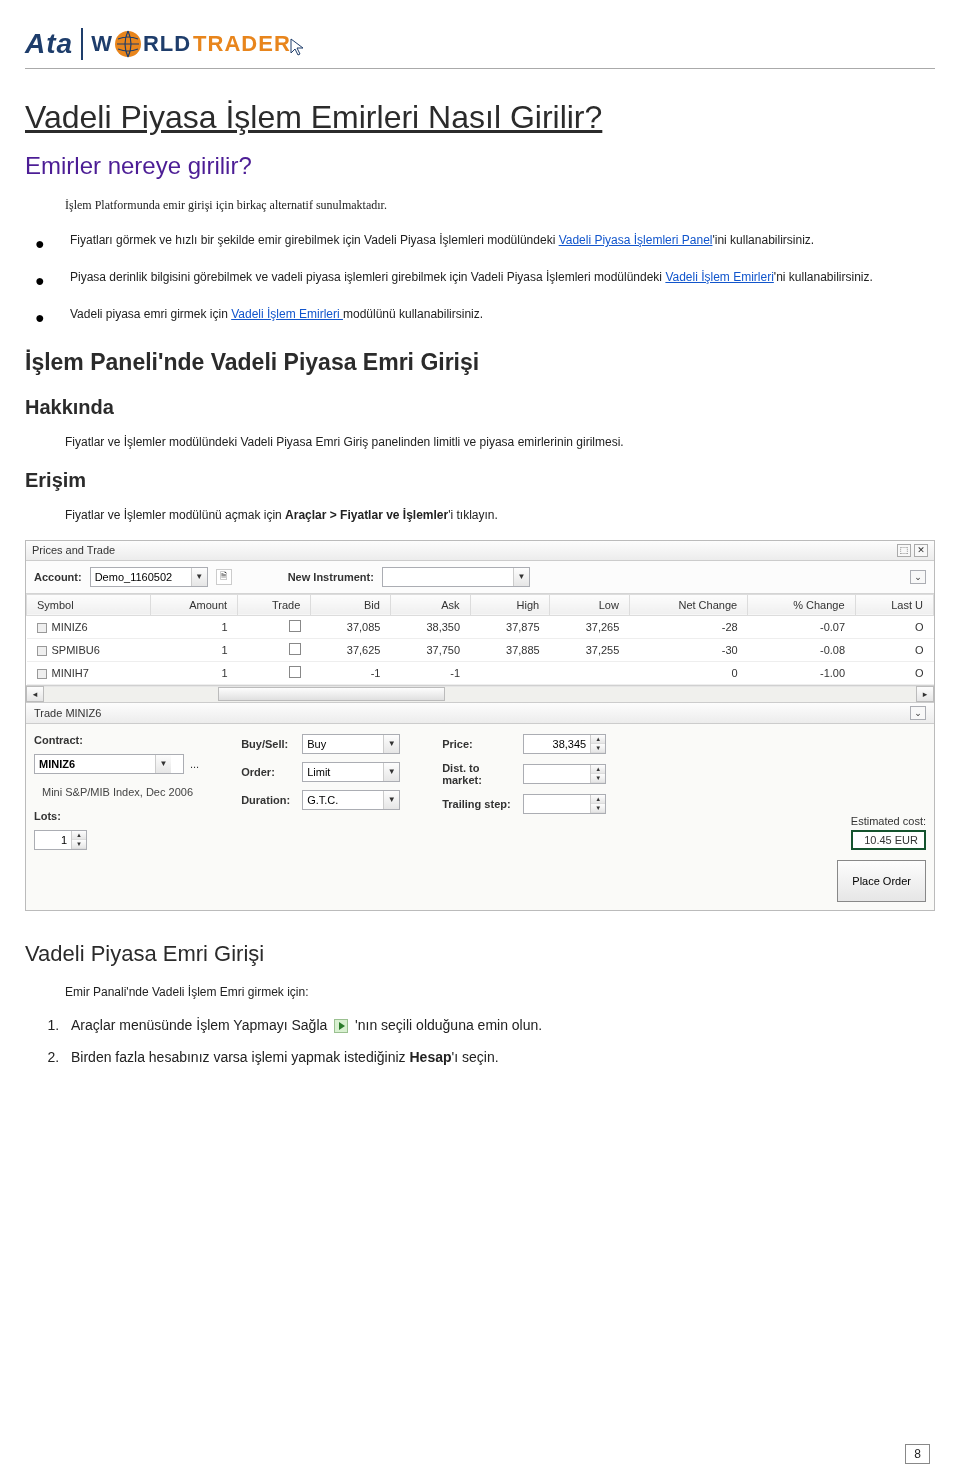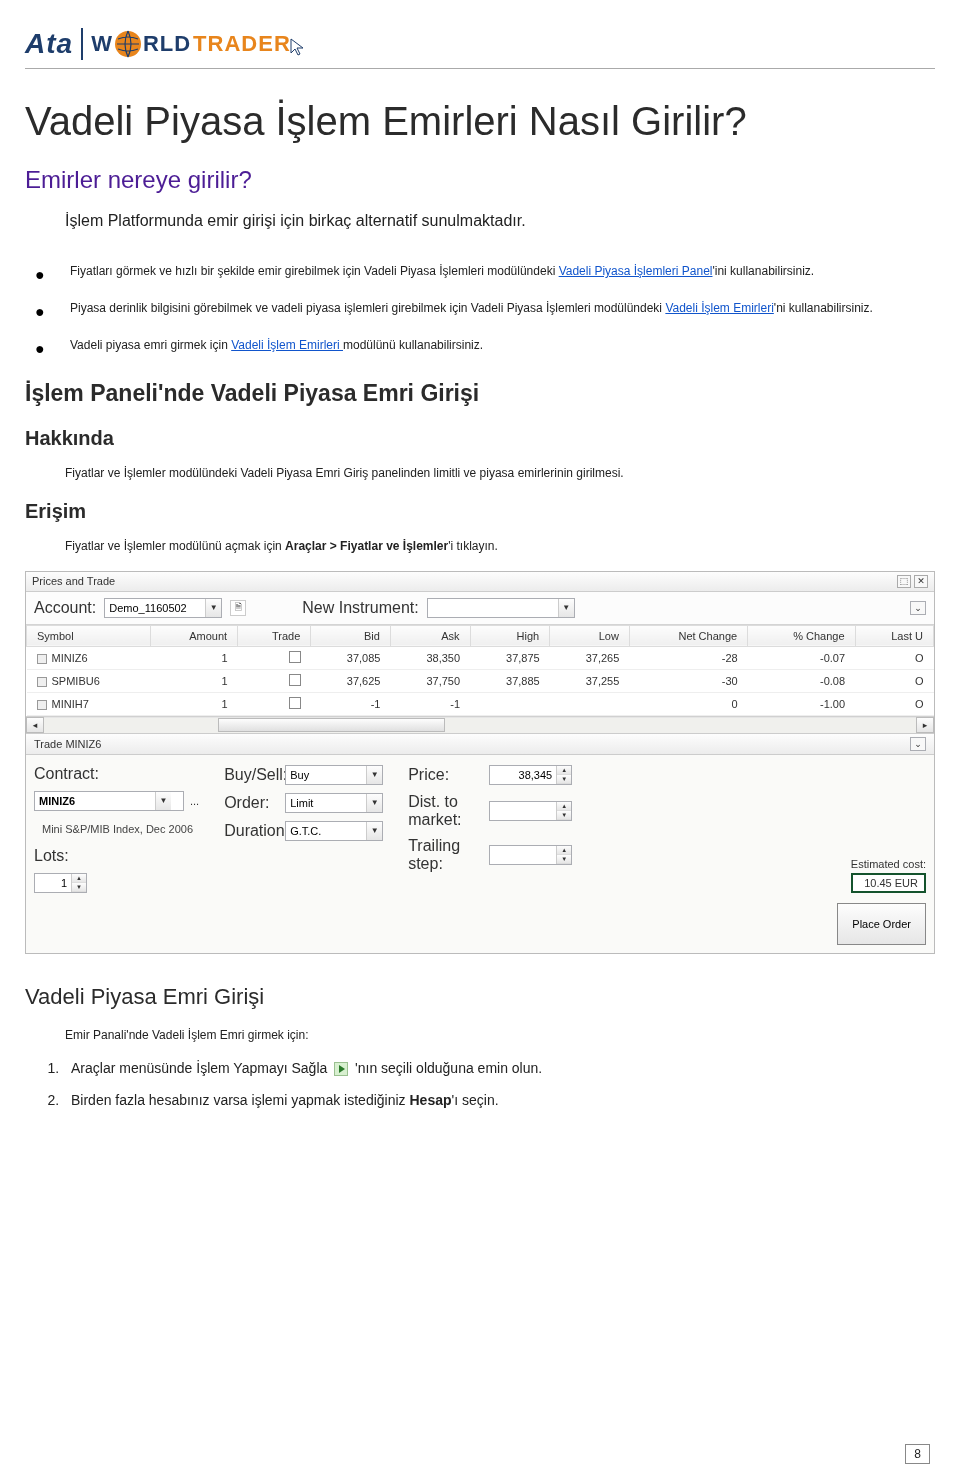--- a/index.html
+++ b/index.html
@@ -15,60 +15,60 @@
   .logo-bar { padding: 28px 0 4px 0; }
   .logo { display: flex; align-items: center; gap: 2px; }
   .logo-ata { font-size: 28px; font-weight: 900; color: #1e3d6b; letter-spacing: 1px; font-style: italic; }
   .logo-sep { display: inline-block; width: 2px; height: 32px; background: #1e3d6b; margin: 0 6px; }
   .logo-world { font-size: 22px; font-weight: 900; color: #1e3d6b; letter-spacing: 1px; }
   .logo-trader { font-size: 22px; font-weight: 900; color: #e8851c; letter-spacing: 1px; }
   .globe { display: inline-flex; vertical-align: middle; margin: 0 -2px; }
   .globe svg { width: 30px; height: 30px; }
   .cursor-icon { position: relative; top: 6px; left: -4px; }
   .hr { border: none; border-top: 1px solid #aaa; margin: 4px 0 22px 0; }
-  h1.title { font-size: 40px; font-weight: 400; color: #2b2b2b; margin: 30px 0 22px 0; }
+  h1.title { font-size: 32px; font-weight: 400; color: #2b2b2b; margin: 30px 0 16px 0; text-decoration: underline; }
   h2.subtitle { font-size: 24px; font-weight: 400; color: #4c1d95; margin: 0 0 18px 0; }
-  p.intro { font-size: 16px; margin: 0 0 32px 40px; }
+  p.intro { font-size: 12px; margin: 0 0 18px 40px; font-family: Liberation Serif, serif; }
   ul.bullets { list-style: none; margin-left: 10px; }
   ul.bullets li { position: relative; padding-left: 35px; font-size: 12px; line-height: 1.6; margin-bottom: 18px; }
   ul.bullets li::before { content: "●"; position: absolute; left: 0; top: 0; font-size: 16px; color: #000; }
   .link { color: #1155cc; text-decoration: underline; }
   h1.section-title { font-size: 23px; font-weight: 700; color: #2b2b2b; margin: 24px 0 20px 0; }
   h3.h3 { font-size: 20px; font-weight: 700; color: #2b2b2b; margin: 18px 0 14px 0; }
   h3.h3-reg { font-size: 22px; font-weight: 400; color: #2b2b2b; margin: 28px 0 16px 0; }
   p.body { font-size: 12px; margin: 0 0 16px 40px; line-height: 1.5; }
   .bold { font-weight: 700; }
 
   
   .panel { border: 1px solid #bbb; background: #f5f5f2; font-size: 11px; color: #333; margin: 6px 0 30px 0; }
   .panel-row { display: flex; align-items: center; }
   .panel-titlebar { justify-content: space-between; padding: 3px 6px; background: linear-gradient(#fdfdfd,#ececec); border-bottom: 1px solid #ccc; }
   .titlebar-btns { display: flex; gap: 3px; }
   .tb-btn { width: 14px; height: 13px; border: 1px solid #aaa; background: #f8f8f8; font-size: 9px; text-align: center; line-height: 11px; }
   .account-row { padding: 6px 8px; background: #fcfcfc; border-bottom: 1px solid #d4d4d4; gap: 10px; justify-content: space-between; }
   .acc-left { display: flex; align-items: center; gap: 8px; }
-  .fld-label { font-size: 16px; color: #333; }
+  .fld-label { font-size: 11px; color: #333; font-weight: bold; }
   .combo { display: flex; align-items: center; border: 1px solid #abadb3; background: #fff; height: 20px; }
   .combo input { border: none; outline: none; font-size: 11px; padding: 0 4px; background: transparent; }
   .combo .dd { width: 16px; height: 100%; border-left: 1px solid #ccc; display: flex; align-items: center; justify-content: center; font-size: 8px; background: linear-gradient(#fdfdfd,#e6e6e6); }
   .doc-icon { width: 16px; height: 16px; border: 1px solid #ccc; background: #fff; display: flex; align-items: center; justify-content: center; font-size: 9px; }
   .minmax { width: 16px; height: 14px; border: 1px solid #abadb3; font-size: 9px; text-align: center; line-height: 12px; background: #f8f8f8; }
   table.grid { width: 100%; border-collapse: collapse; background: #fff; }
   table.grid th { font-size: 11px; font-weight: 400; text-align: right; padding: 4px 10px; border: 1px solid #dcdcdc; background: linear-gradient(#fdfdfd,#efefef); }
   table.grid th.left { text-align: left; }
   table.grid td { font-size: 11px; text-align: right; padding: 4px 10px; border-bottom: 1px solid #eee; }
   table.grid td.sym { text-align: left; }
   .sym-icon { display: inline-block; width: 10px; height: 10px; border: 1px solid #999; background: #efefef; margin-right: 5px; vertical-align: middle; }
   .chk { display: inline-block; width: 12px; height: 12px; border: 1px solid #888; background: #fff; }
   .scrollbar-row { display: flex; justify-content: space-between; padding: 0; border-top: 1px solid #d0d0d0; background: #f0f0ed; }
   .sb-btn { width: 18px; height: 16px; border: 1px solid #bbb; background: linear-gradient(#fdfdfd,#e5e5e5); font-size: 9px; text-align: center; line-height: 14px; }
   .sb-track { flex: 1; position: relative; border-top: 1px solid #e5e5e5; }
   .sb-thumb { position: absolute; left: 20%; width: 26%; height: 14px; top: 0; background: linear-gradient(#fdfdfd,#e0e0e0); border: 1px solid #bbb; }
   .trade-title { padding: 3px 8px; background: linear-gradient(#fdfdfd,#ececec); border-top: 1px solid #ccc; border-bottom: 1px solid #ccc; display: flex; justify-content: space-between; align-items: center; }
-  .trade-body { display: flex; padding: 10px 8px; gap: 25px; background: #fafaf8; }
+  .trade-body { display: flex; padding: 10px 8px; gap: 42px; background: #fafaf8; }
   .trade-col { display: flex; flex-direction: column; gap: 8px; }
   .trade-field { display: flex; align-items: center; gap: 6px; }
   .trade-field .fld-label { width: 68px; }
   .trade-col.c2 .fld-label { width: 55px; }
   .trade-col.c3 .fld-label { width: 75px; }
   .spin { display: flex; align-items: center; border: 1px solid #abadb3; background: #fff; height: 20px; }
   .spin input { border: none; outline: none; font-size: 11px; padding: 0 4px; text-align: right; width: 66px; background: transparent; }
   .spin .spbtns { display: flex; flex-direction: column; border-left: 1px solid #ccc; }
   .spin .spbtn { height: 9px; width: 14px; font-size: 6px; text-align: center; line-height: 8px; background: linear-gradient(#fdfdfd,#e6e6e6); border-bottom: 1px solid #ddd; }
   .order-btn-row { display: flex; justify-content: flex-end; padding: 0 8px 8px 0; background: #fafaf8; }

